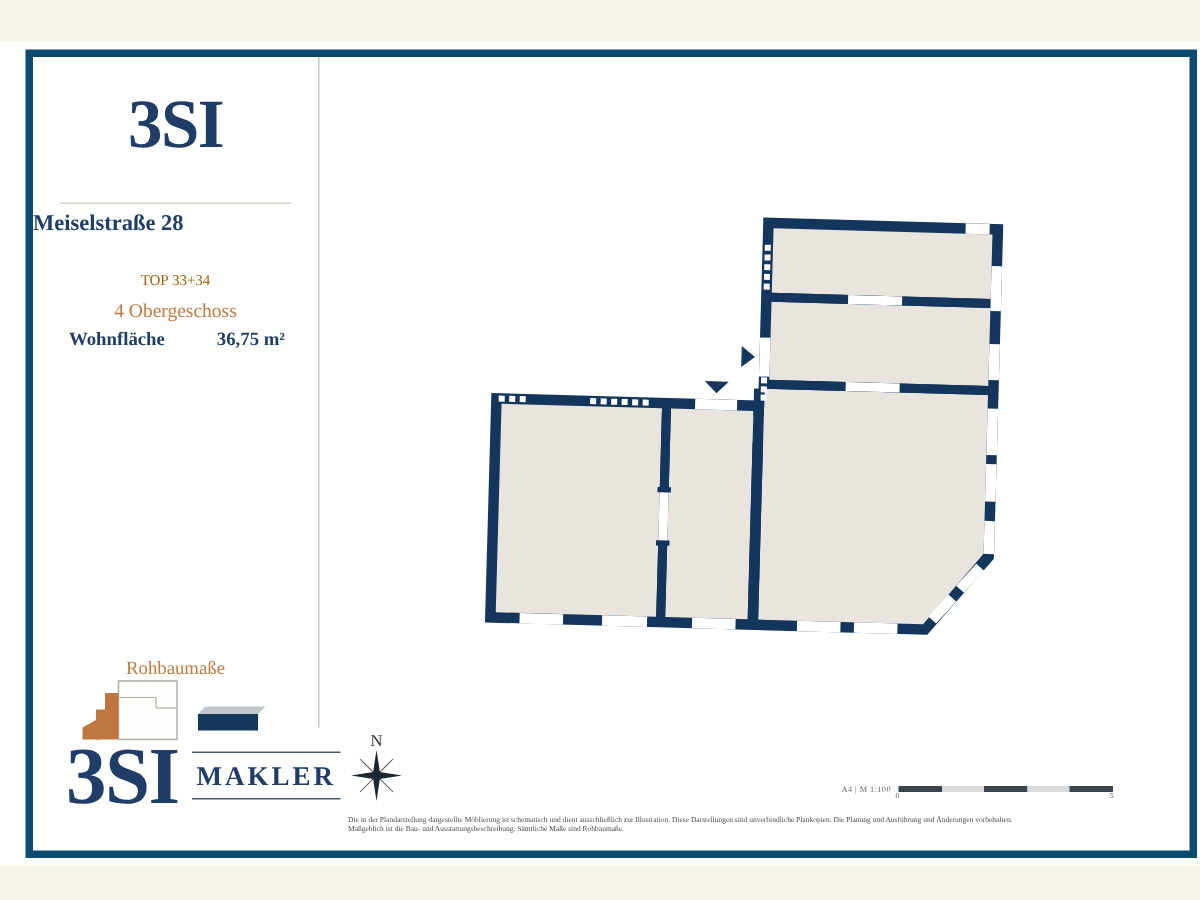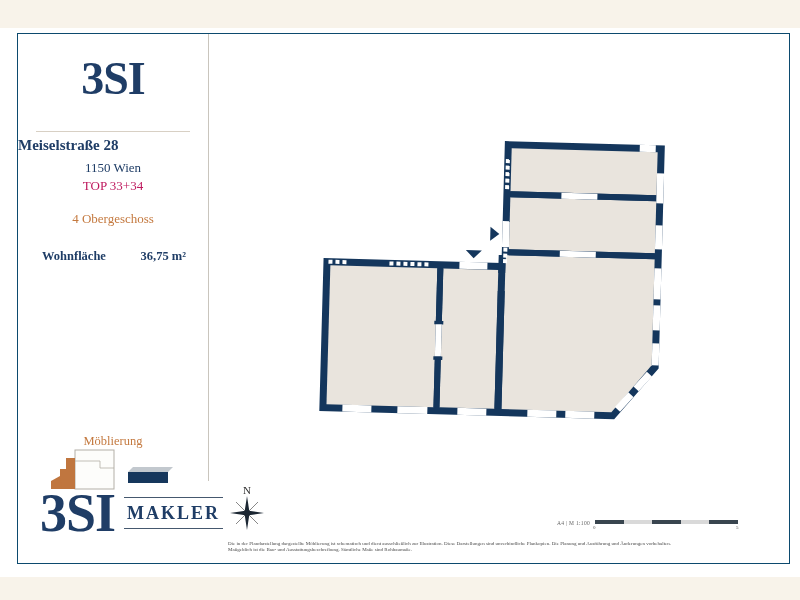--- a/index.html
+++ b/index.html
@@ -5,34 +5,34 @@
   html,body{margin:0;padding:0;}
   body{
     width:800px;height:600px;position:relative;background:#ffffff;
     font-family:"Liberation Serif","DejaVu Serif",serif;overflow:hidden;
   }
   .band{position:absolute;left:0;width:800px;background:#f8f3ea;}
   .band.top{top:0;height:28px;}
   .band.bottom{top:577px;height:23px;}
   .sheet{
     position:absolute;left:17px;top:33px;width:771px;height:529px;
-    background:#ffffff;border:1px solid #0c4a6e;text-decoration:underline;
+    background:#ffffff;border:5px solid #0c4a6e;text-decoration:underline;
   }
   
   .vdivider{position:absolute;left:190px;top:0;width:1px;height:447px;background:#c9c5bd;}
   .logo-top{position:absolute;left:0;top:22px;width:190px;display:flex;justify-content:center;align-items:center;gap:7px;color:#1f3d66;}
   .logo-top .brand{font-size:46px;font-weight:600;letter-spacing:-1px;line-height:1;}
   .logo-sub{display:block;border-top:1.5px solid #8e959e;border-bottom:1.5px solid #8e959e;padding:3px 2px;text-align:left;}
   .logo-sub span{display:block;font-size:14px;letter-spacing:1px;line-height:1.08;font-weight:600;}
   .rule{position:absolute;left:18px;top:97px;width:154px;height:1px;background:#d8d0c4;}
   .street{position:absolute;left:0;top:103px;width:190px;text-align:left;font-size:15px;font-weight:bold;color:#1f3d66;}
   .city{position:absolute;left:0;top:126px;width:190px;text-align:center;font-size:13px;color:#1f3d66;}
-  .unit{position:absolute;left:0;top:144px;width:190px;text-align:center;font-size:13px;color:#be185d;}
-  .floor{position:absolute;left:0;top:177px;width:190px;text-align:center;font-size:13px;color:#c4793f;}
-  .area-row{position:absolute;left:0;top:181px;width:190px;box-sizing:border-box;display:flex;justify-content:space-between;padding:0 22px 0 24px;font-size:12.5px;font-weight:bold;color:#1f3d66;margin-top:34px;}
+  .unit{position:absolute;left:0;top:144px;width:190px;text-align:center;font-size:10px;color:#a16207;}
+  .floor{position:absolute;left:0;top:161px;width:190px;text-align:center;font-size:13px;color:#c4793f;}
+  .area-row{position:absolute;left:0;top:181px;width:190px;box-sizing:border-box;display:flex;justify-content:space-between;padding:0 22px 0 24px;font-size:12.5px;font-weight:bold;color:#1f3d66;}
   .uebersicht{position:absolute;left:0;top:400px;width:190px;text-align:center;font-size:12.5px;color:#c4793f;}
   .overview{position:absolute;left:30px;top:412px;}
   .logo-bottom{position:absolute;left:22px;top:452px;display:flex;align-items:center;gap:9px;color:#1f3d66;}
   .logo-bottom .brand{font-size:54px;font-weight:600;letter-spacing:-1px;line-height:1;}
   .logo-bottom .logo-sub{border-top:1.5px solid #45586e;border-bottom:1.5px solid #45586e;padding:6px 3px;}
   .logo-bottom .logo-sub span{font-size:18px;letter-spacing:2px;line-height:1;}
   
   .plan-wrap{position:absolute;left:283px;top:87px;width:400px;height:320px;transform:rotate(1.6deg);transform-origin:50% 50%;}
   .north{position:absolute;left:212px;top:450px;width:34px;text-align:center;}
   .north .n-label{display:block;font-size:11px;color:#2b2b2b;margin-bottom:0;}
@@ -56,30 +56,29 @@
 
   <div class="vdivider"></div>
 
   <div class="logo-top">
     <span class="brand">3SI</span>
   </div>
 
   <div class="rule"></div>
 
   <div class="street">Meiselstraße 28</div>
-  <div class="city">1150 Wien</div>
   <div class="unit">TOP 33+34</div>
   <div class="floor">4 Obergeschoss</div>
 
   <div class="area-row">
     <span>Wohnfläche</span>
     <span>36,75 m²</span>
   </div>
 
-  <div class="uebersicht">Möblierung</div>
+  <div class="uebersicht">Rohbaumaße</div>
 
   <svg class="overview" width="140" height="50" viewBox="0 0 140 50">
 
     <g>
       <rect x="27" y="4" width="39" height="39" fill="#fdfdfb" stroke="#b3afa7" stroke-width="1"></rect>
       <line x1="27" y1="15" x2="52" y2="15" stroke="#b3afa7" stroke-width="0.8"></line>
       <line x1="52" y1="15" x2="52" y2="22" stroke="#b3afa7" stroke-width="0.8"></line>
       <line x1="52" y1="22" x2="66" y2="22" stroke="#b3afa7" stroke-width="0.8"></line>
     </g>
 

